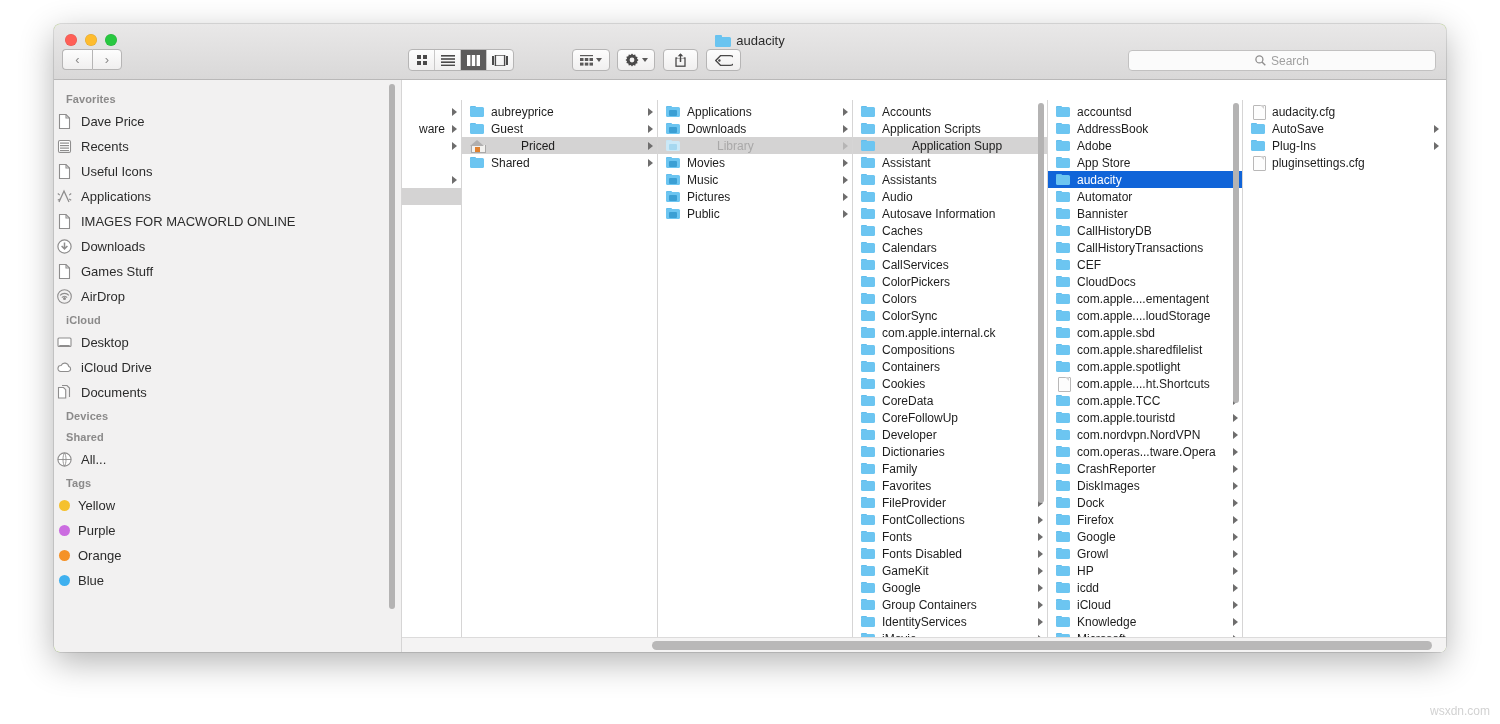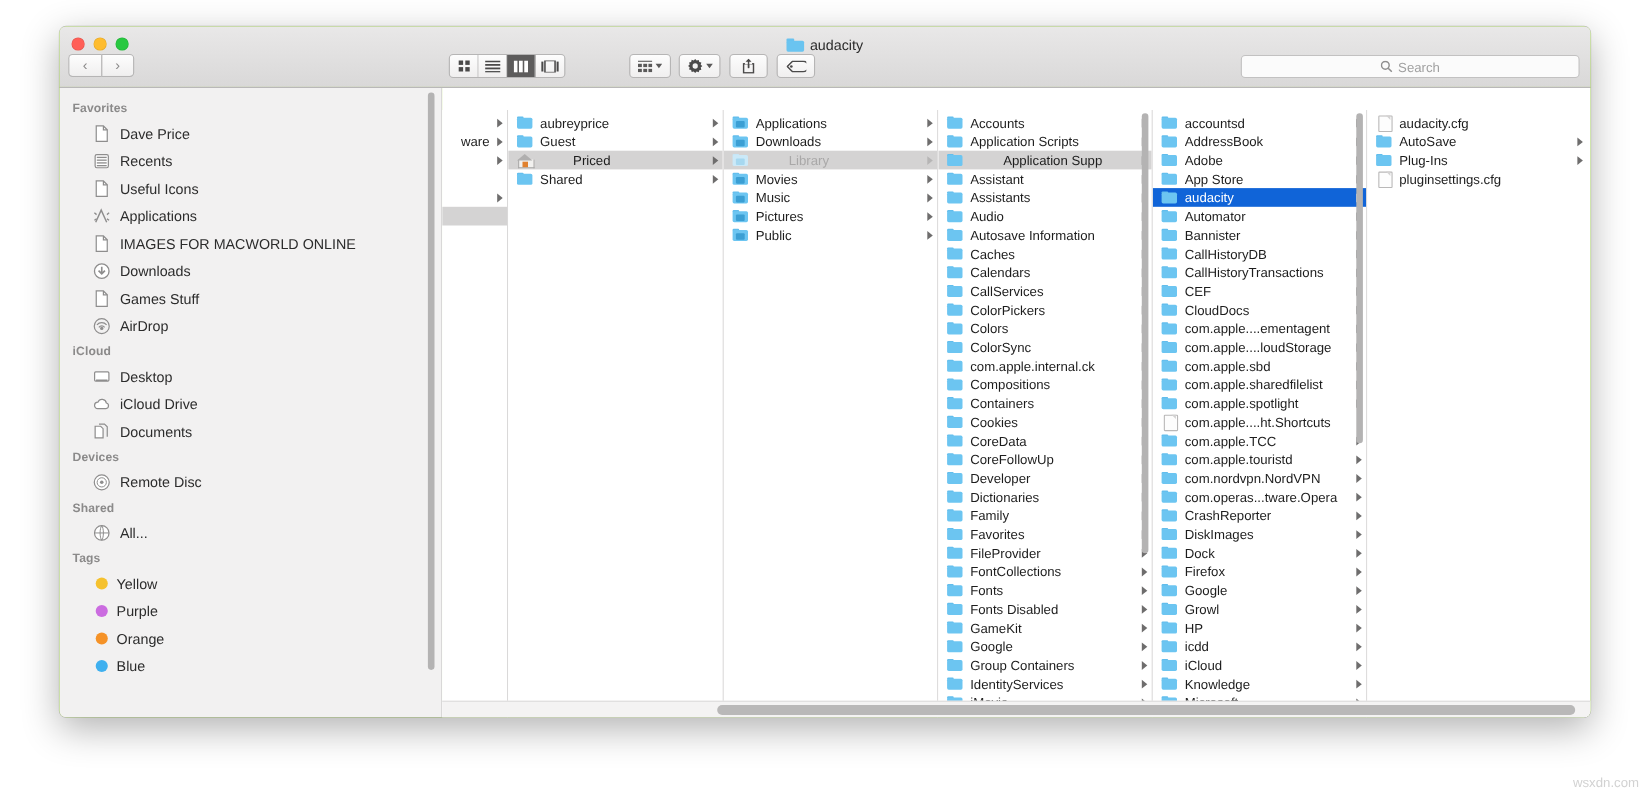--- a/index.html
+++ b/index.html
@@ -118,21 +118,21 @@
     position: relative;
     overflow: hidden;
     padding-top: 8px;
   }
   .sb-head {
     font-size: 11px; color: #8b8a8a; font-weight: 700;
     padding: 5px 0 4px 12px; letter-spacing: .1px;
   }
   .sb-item {
     height: 25px; display: flex; align-items: center;
-    padding-left: 30px; gap: 8px;
+    padding-left: 2px; gap: 8px;
     font-size: 13px; color: #2c2c2c;
   }
   .sb-ico { width: 17px; height: 17px; flex: none; position: relative; }
   .sb-dot { width: 11px; height: 11px; border-radius: 50%; margin-left: 3px; }
   .sb-scroll {
     position: absolute; right: 6px; top: 4px;
     width: 6px; height: 525px;
     background: #b4b3b3; border-radius: 3px;
   }
 
@@ -423,28 +423,20 @@
           <span>iCloud Drive</span>
         </div>
         <div class="sb-item">
           <span class="sb-ico"><svg viewBox="0 0 17 17" width="17" height="17">
               <path d="M2.5 3.5h5l2.2 2.2v8.3h-7.2z" fill="#ffffff" stroke="#8e8d8d" stroke-width="1.1"></path>
               <path d="M6 1.5h5l2.5 2.5v9" fill="none" stroke="#8e8d8d" stroke-width="1.1"></path>
             </svg></span>
           <span>Documents</span>
         </div>
         <div class="sb-head">Devices</div>
-        <div class="sb-item">
-          <span class="sb-ico"><svg viewBox="0 0 17 17" width="17" height="17">
-              <circle cx="8.5" cy="8.5" r="6.8" fill="#ffffff" stroke="#8e8d8d" stroke-width="1.1"></circle>
-              <circle cx="8.5" cy="8.5" r="4.2" fill="none" stroke="#8e8d8d" stroke-width="0.9"></circle>
-              <circle cx="8.5" cy="8.5" r="1.6" fill="#8e8d8d"></circle>
-            </svg></span>
-          <span>Remote Disc</span>
-        </div>
         <div class="sb-head">Shared</div>
         <div class="sb-item">
           <span class="sb-ico"><svg viewBox="0 0 17 17" width="17" height="17">
               <circle cx="8.5" cy="8.5" r="6.6" fill="#ffffff" stroke="#8e8d8d" stroke-width="1.1"></circle>
               <path d="M1.9 8.5h13.2M8.5 1.9c2 2.4 2 10.8 0 13.2M8.5 1.9c-2 2.4-2 10.8 0 13.2" fill="none" stroke="#8e8d8d" stroke-width="0.9"></path>
             </svg></span>
           <span>All...</span>
         </div>
         <div class="sb-head">Tags</div>
         <div class="sb-item">

